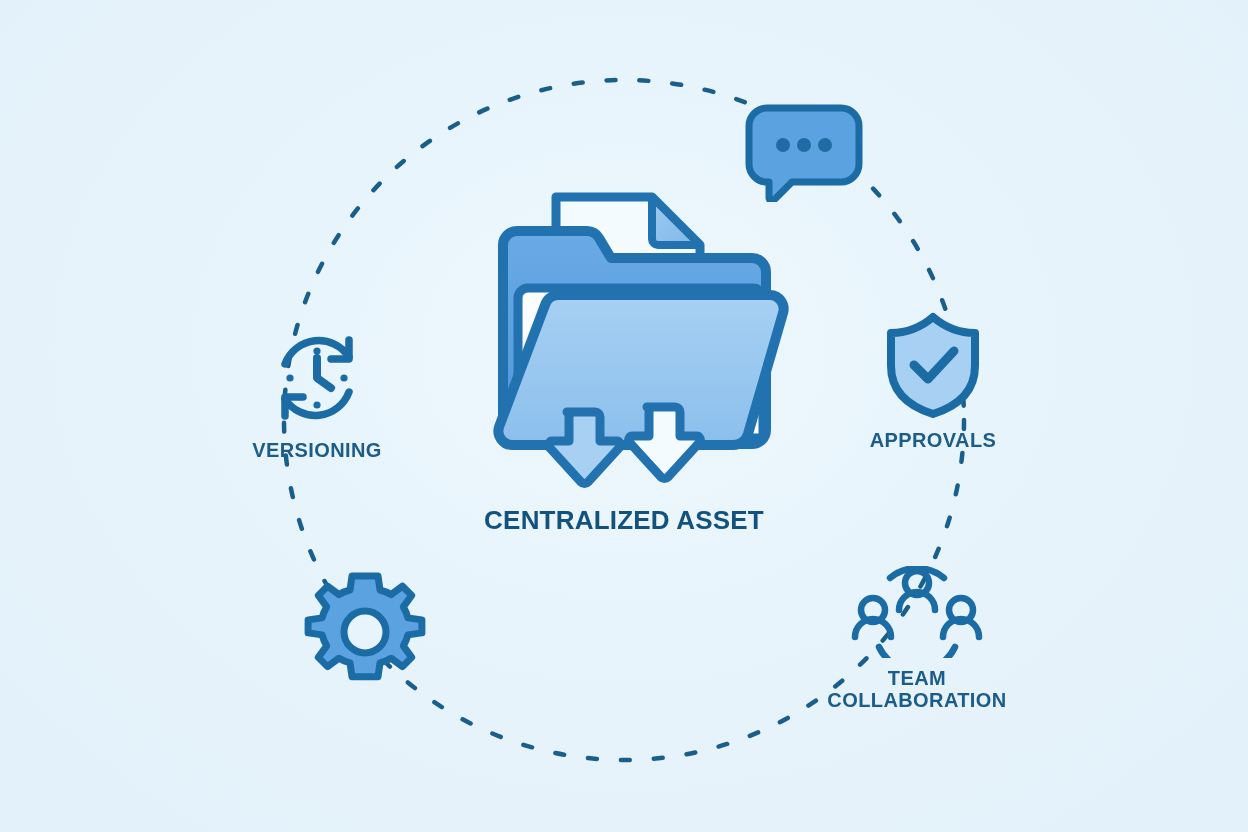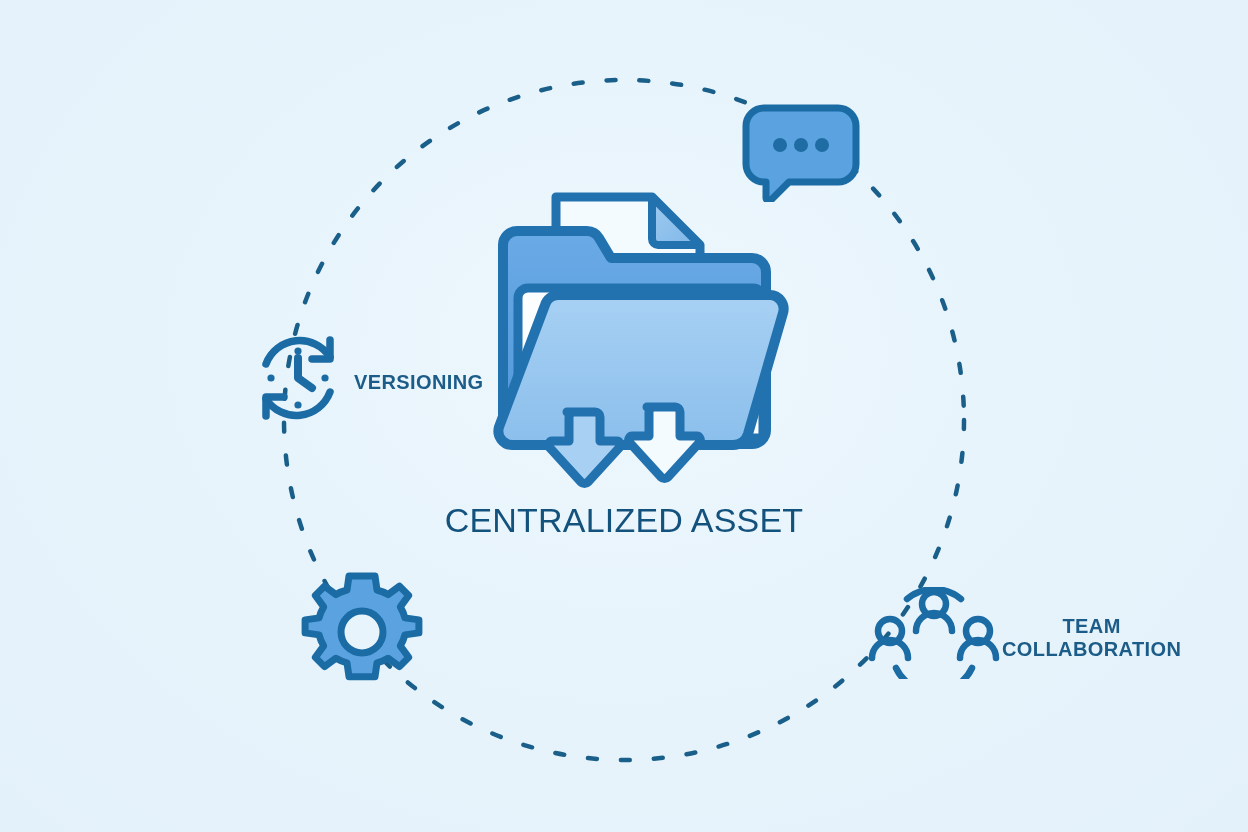--- a/index.html
+++ b/index.html
@@ -23,21 +23,21 @@
   .layer {
     position: absolute;
     left: 0;
     top: 0;
     width: 1248px;
     height: 832px;
   }
   .node {
     position: absolute;
     display: flex;
-    flex-direction: row;
+    flex-direction: column;
     align-items: center;
   }
   .node-icon {
     display: block;
     line-height: 0;
   }
   .node-label {
     margin-top: 9px;
     font-family: "Liberation Sans", sans-serif;
     font-weight: bold;
@@ -50,39 +50,39 @@
   }
   #center-text {
     position: absolute;
     left: 0;
     top: 501px;
     width: 1248px;
     text-align: center;
   }
   .title-line {
     font-family: "Liberation Sans", sans-serif;
-    font-weight: normal;
-    font-size: 34px;
+    font-weight: bold;
+    font-size: 26px;
     line-height: 38px;
     letter-spacing: 0.2px;
     color: #14527e;
   }
   .subtitle-line {
     font-family: "Liberation Sans", sans-serif;
     font-weight: normal;
     font-size: 26px;
     line-height: 34px;
     letter-spacing: 0.6px;
     color: #3d7fa8;
     margin-top: 3px;
   }
   
   #node-versioning { left: 242px; top: 326px; width: 150px; }
   #node-approvals  { left: 858px; top: 310px; width: 150px; }
-  #node-team       { left: 822px; top: 587px; width: 190px; margin-left: 44px; }
+  #node-team       { left: 822px; top: 566px; width: 190px; }
   #node-gear       { left: 300px; top: 570px; width: 130px; }
   #node-chat       { left: 742px; top: 102px; width: 124px; }
 </style>
 </head>
 <body>
 
 <div id="stage">
 
   <svg class="layer" viewBox="0 0 1248 832" width="1248" height="832" aria-hidden="true">
     <circle cx="624" cy="420" r="340" fill="none" stroke="#1a5f8a" stroke-width="4.5" stroke-linecap="round" stroke-dasharray="9 24"></circle>
@@ -140,20 +140,30 @@
         <path d="M56 32 V52 L70 62" fill="none" stroke="#1b6ba5" stroke-width="8" stroke-linecap="round" stroke-linejoin="round"></path>
         <circle cx="56" cy="25" r="3.6" fill="#1b6ba5"></circle>
         <circle cx="83" cy="52" r="3.6" fill="#1b6ba5"></circle>
         <circle cx="56" cy="79" r="3.6" fill="#1b6ba5"></circle>
         <circle cx="29" cy="52" r="3.6" fill="#1b6ba5"></circle>
       </svg>
     </span>
     <span class="node-label">VERSIONING</span>
   </div>
 
+  <div class="node" id="node-approvals">
+    <span class="node-icon">
+      <svg width="104" height="110" viewBox="0 0 104 110" aria-hidden="true">
+        <path d="M52 7 C66 19 82 23 94 23 V56 C94 83 74 97 52 104
+                 C30 97 10 83 10 56 V23 C22 23 38 19 52 7 Z" fill="#a7d0f3" stroke="#1b6ba5" stroke-width="8" stroke-linejoin="round"></path>
+        <path d="M33 55 L47 69 L73 41" fill="none" stroke="#1b6ba5" stroke-width="9" stroke-linecap="round" stroke-linejoin="round"></path>
+      </svg>
+    </span>
+    <span class="node-label">APPROVALS</span>
+  </div>
 
   <div class="node" id="node-team">
     <span class="node-icon">
       <svg width="136" height="92" viewBox="0 0 136 92" aria-hidden="true">
         <g fill="none" stroke="#1b6ba5" stroke-width="6.5" stroke-linecap="round" stroke-linejoin="round">
 
           <circle cx="68" cy="17" r="12"></circle>
           <path d="M50 44 a18 18 0 0 1 36 0"></path>
 
           <circle cx="24" cy="44" r="12"></circle>

